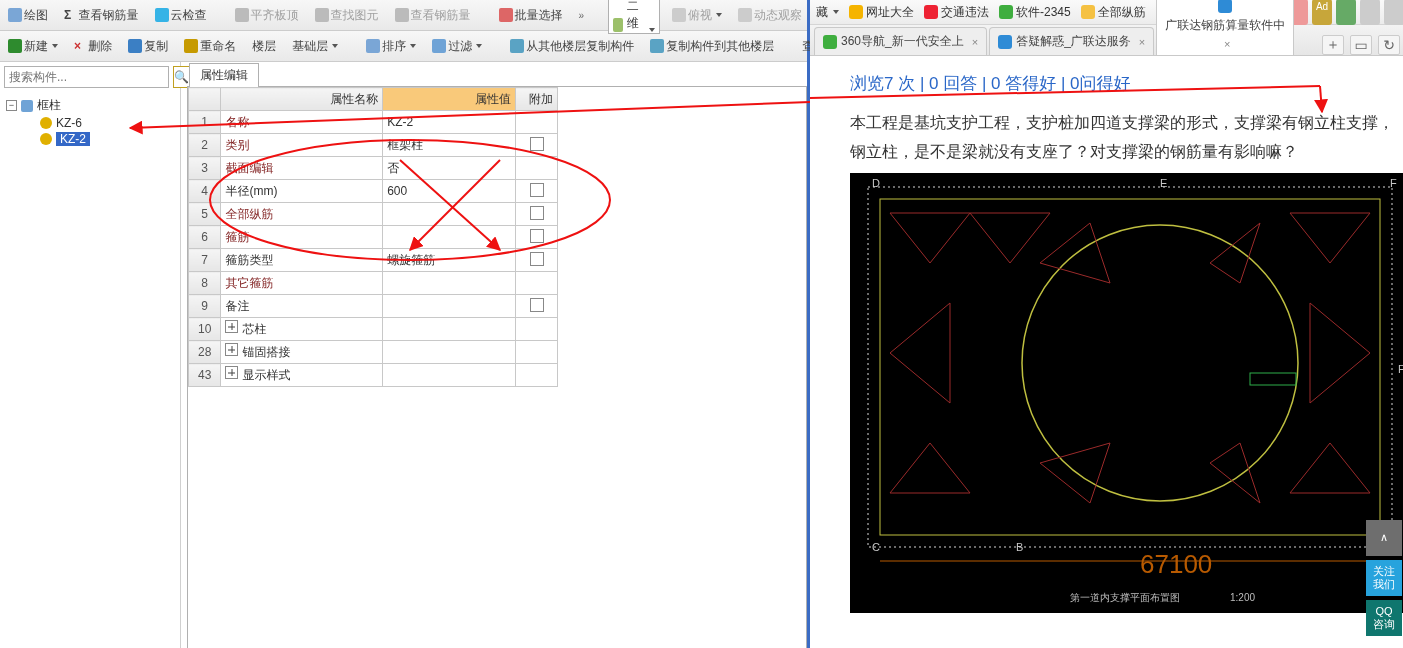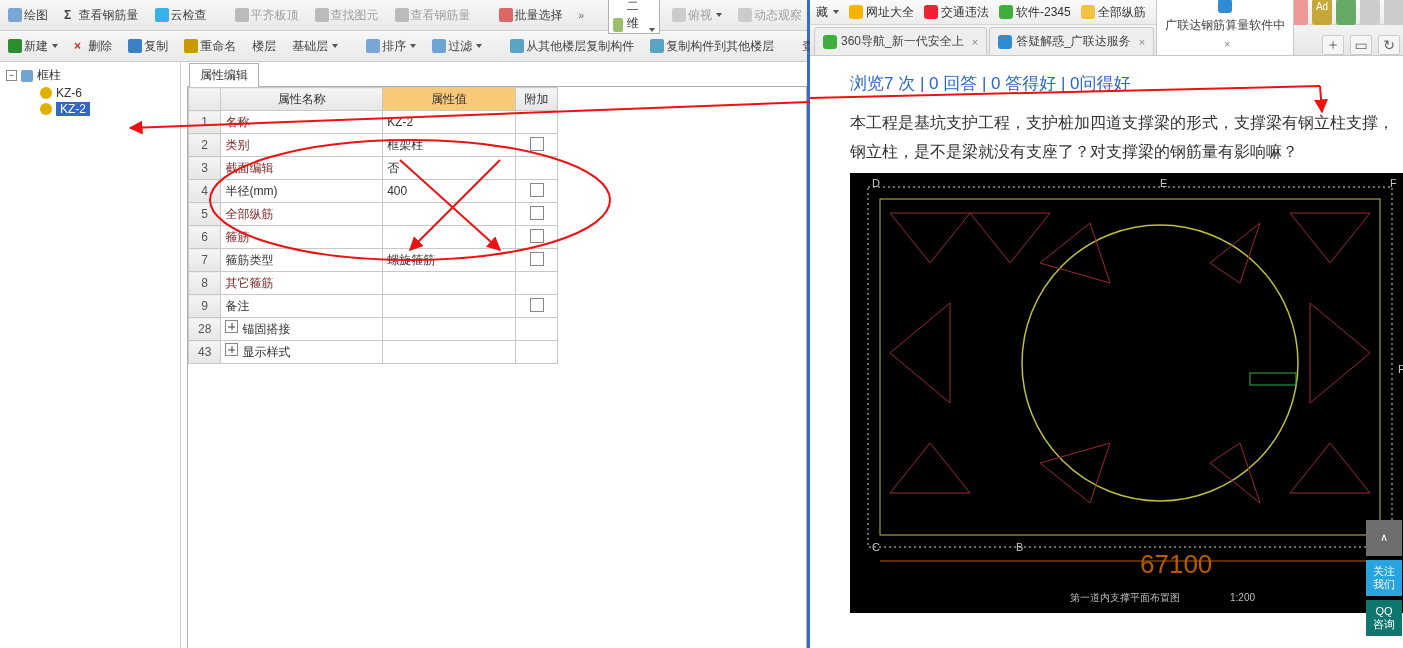--- a/index.html
+++ b/index.html
@@ -158,21 +158,21 @@
     border:1px solid #c8c8c8;
     padding:2px 4px;
     height:18px;
     font-size:12px;
     text-align:left;
     vertical-align:middle;
     background:#fff;
   }
   table.prop th{
     background:linear-gradient(#f5f5f5,#e6e6e6);
-    text-align:center;
+    text-align:right;
     font-weight:normal;
   }
   table.prop th.val{
     background:#f9c97a;
   }
   table.prop td.rownum{
     width:24px;text-align:center;
     background:linear-gradient(#f5f5f5,#e6e6e6);
     color:#555;
   }
@@ -366,20 +366,26 @@
       <span class="sep"></span>
       <span class="btn">
           <span>查找</span>
           <span class="dropdown-arrow"></span>
         </span>
     </div>
 
     <div class="left-body">
 
       <div class="tree-col">
+        <div class="search-row">
+          <input type="text" placeholder="搜索构件..." style="">
+          <div class="sbtn">
+              <span>🔍</span>
+            </div>
+        </div>
         <div class="tree">
           <div class="tree-node">
             <span class="tree-toggle">−</span>
             <span class="tree-icon filter"></span>
             <span class="tree-label">框柱</span>
           </div>
           <div class="tree-node tree-child">
             <span class="tree-icon gear"></span>
             <span class="tree-label">KZ-6</span>
           </div>
@@ -419,21 +425,21 @@
                 </tr>
                 <tr>
                   <td class="rownum">3</td>
                   <td class="link">截面编辑</td>
                   <td>否</td>
                   <td class="chk"></td>
                 </tr>
                 <tr>
                   <td class="rownum">4</td>
                   <td>半径(mm)</td>
-                  <td>400</td>
+                  <td>600</td>
                   <td class="chk"><span class="chkbox"></span></td>
                 </tr>
                 <tr>
                   <td class="rownum">5</td>
                   <td class="link">全部纵筋</td>
                   <td></td>
                   <td class="chk"><span class="chkbox"></span></td>
                 </tr>
                 <tr>
                   <td class="rownum">6</td>
@@ -451,20 +457,26 @@
                   <td class="rownum">8</td>
                   <td class="link">其它箍筋</td>
                   <td></td>
                   <td class="chk"></td>
                 </tr>
                 <tr>
                   <td class="rownum">9</td>
                   <td>备注</td>
                   <td></td>
                   <td class="chk"><span class="chkbox"></span></td>
+                </tr>
+                <tr>
+                  <td class="rownum">10</td>
+                  <td><span class="plusbox"></span>芯柱</td>
+                  <td></td>
+                  <td class="chk"></td>
                 </tr>
                 <tr>
                   <td class="rownum">28</td>
                   <td><span class="plusbox"></span>锚固搭接</td>
                   <td></td>
                   <td class="chk"></td>
                 </tr>
                 <tr>
                   <td class="rownum">43</td>
                   <td><span class="plusbox"></span>显示样式</td>

